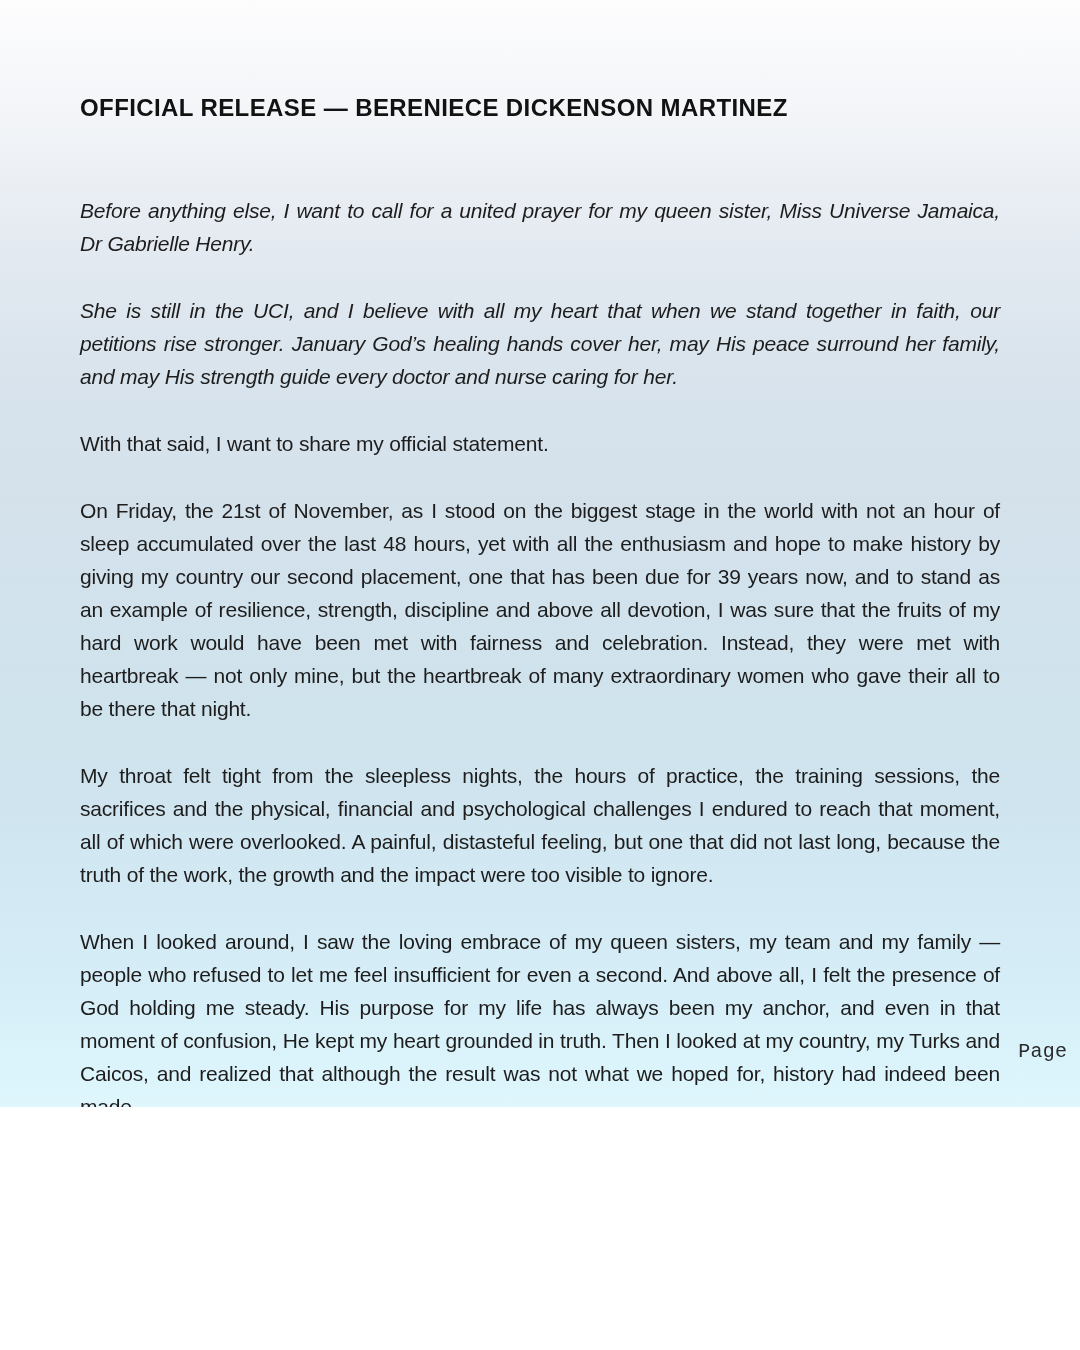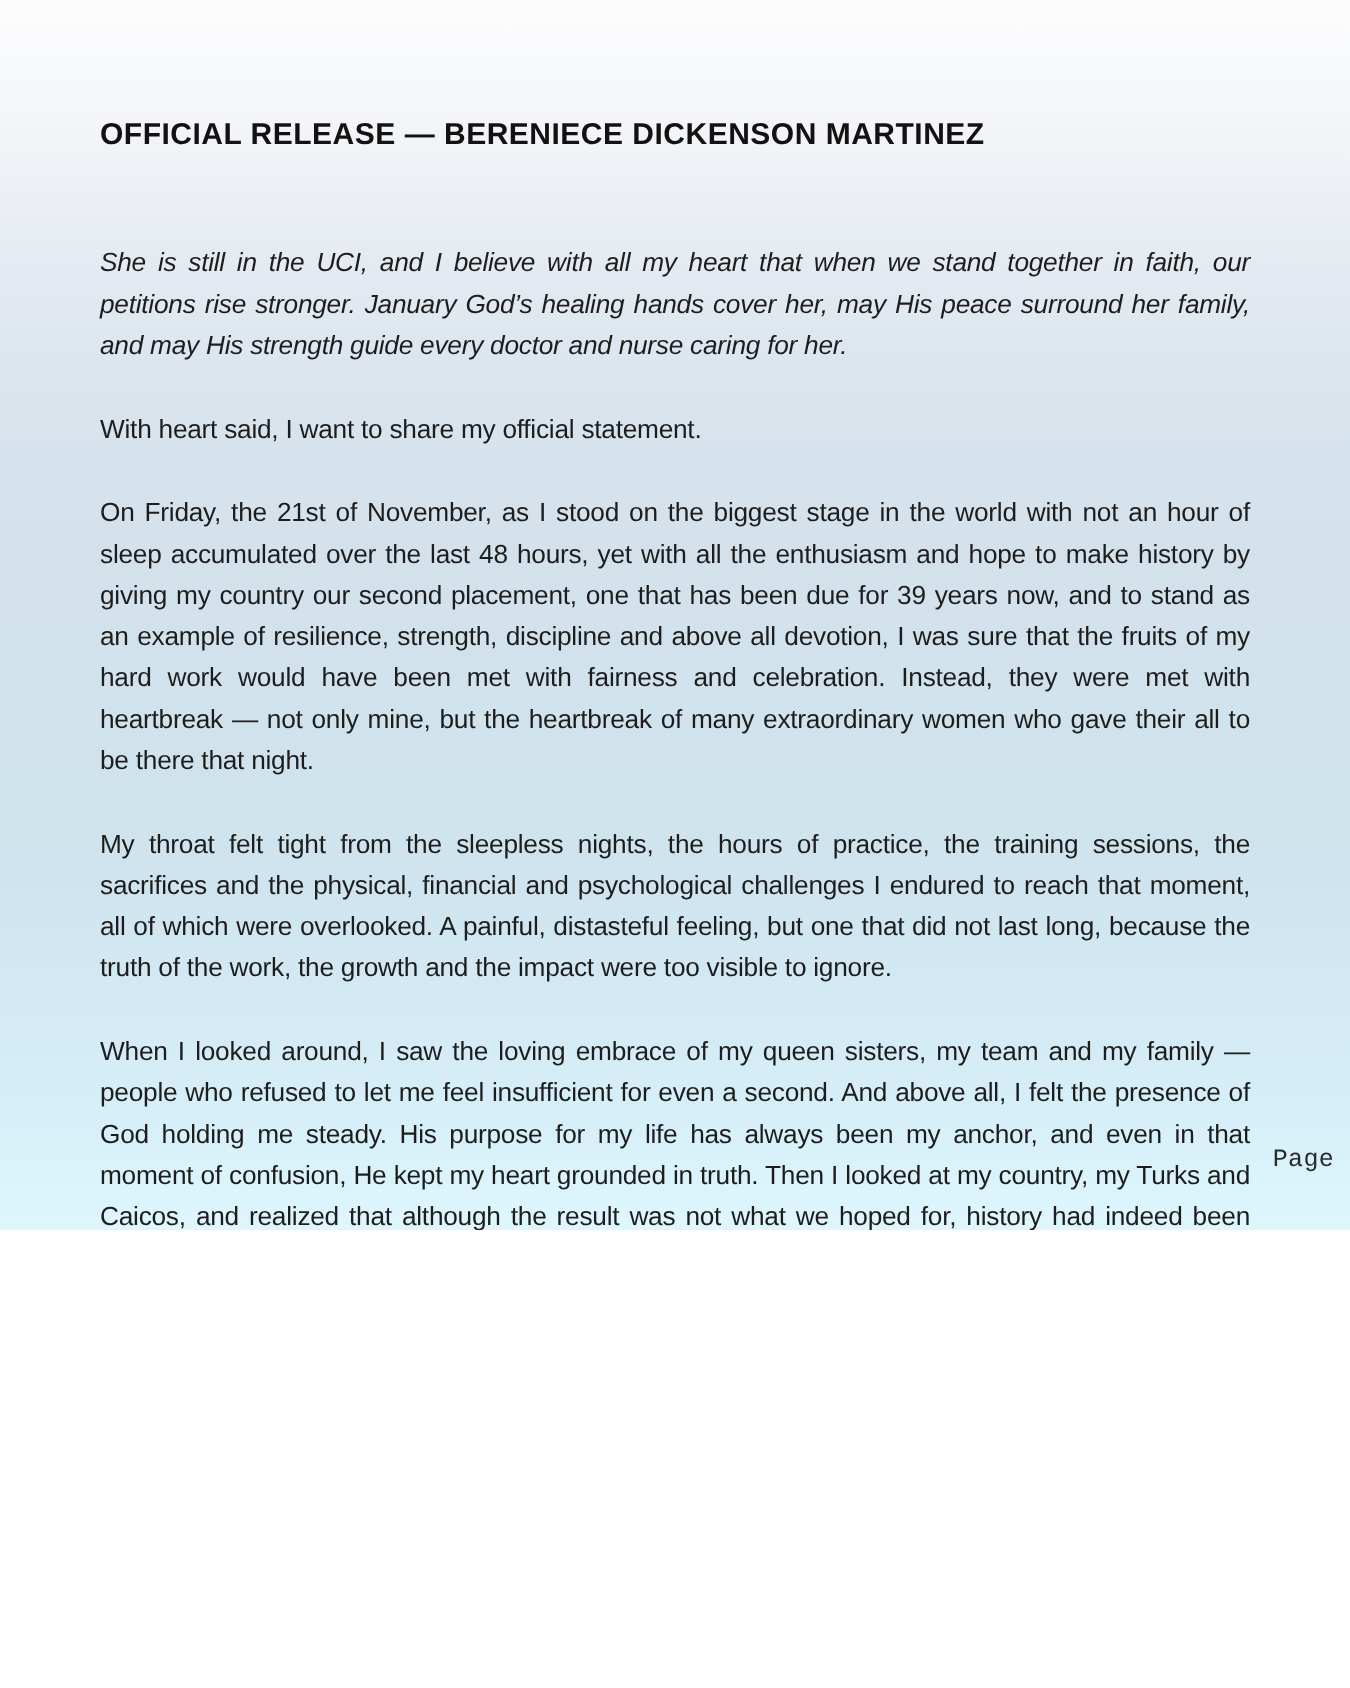--- a/index.html
+++ b/index.html
@@ -2,21 +2,21 @@
 <html><head>
 <meta charset="utf-8">
 <style>
   html, body {
     margin: 0;
     padding: 0;
   }
   .page {
     position: relative;
     width: 1080px;
-    height: 984px;
+    height: 1107px;
     overflow: hidden;
     box-sizing: border-box;
     background: linear-gradient(180deg,
       #fdfdfe 0%,
       #f3f5f8 10%,
       #e4eaf1 22%,
       #d9e4ed 33%,
       #d4e1eb 45%,
       #d0e3ed 60%,
       #cfe4ee 72%,
@@ -70,21 +70,22 @@
     font-family: Liberation Mono, monospace;
   }
 </style>
 </head>
 <body>
 
 <div class="page">
   <div class="content">
     <h1 class="title">OFFICIAL RELEASE — BERENIECE DICKENSON MARTINEZ</h1>
     <div class="body-text">
+      <p class="para italic first">Before anything else, I want to call for a united prayer for my queen sister, Miss Universe Jamaica, Dr Gabrielle Henry.</p>
       <p class="para italic">She is still in the UCI, and I believe with all my heart that when we stand together in faith, our petitions rise stronger. January God’s healing hands cover her, may His peace surround her family, and may His strength guide every doctor and nurse caring for her.</p>
-      <p class="para">With heart said, I want to share my official statement.</p>
+      <p class="para">With that said, I want to share my official statement.</p>
       <p class="para">On Friday, the 21st of November, as I stood on the biggest stage in the world with not an hour of sleep accumulated over the last 48 hours, yet with all the enthusiasm and hope to make history by giving my country our second placement, one that has been due for 39 years now, and to stand as an example of resilience, strength, discipline and above all devotion, I was sure that the fruits of my hard work would have been met with fairness and celebration. Instead, they were met with heartbreak — not only mine, but the heartbreak of many extraordinary women who gave their all to be there that night.</p>
       <p class="para">My throat felt tight from the sleepless nights, the hours of practice, the training sessions, the sacrifices and the physical, financial and psychological challenges I endured to reach that moment, all of which were overlooked. A painful, distasteful feeling, but one that did not last long, because the truth of the work, the growth and the impact were too visible to ignore.</p>
       <p class="para">When I looked around, I saw the loving embrace of my queen sisters, my team and my family — people who refused to let me feel insufficient for even a second. And above all, I felt the presence of God holding me steady. His purpose for my life has always been my anchor, and even in that moment of confusion, He kept my heart grounded in truth. Then I looked at my country, my Turks and Caicos, and realized that although the result was not what we hoped for, history had indeed been made.</p>
     </div>
   </div>
   <div class="footer">Page 1</div>
 </div>
 
 </body></html>

